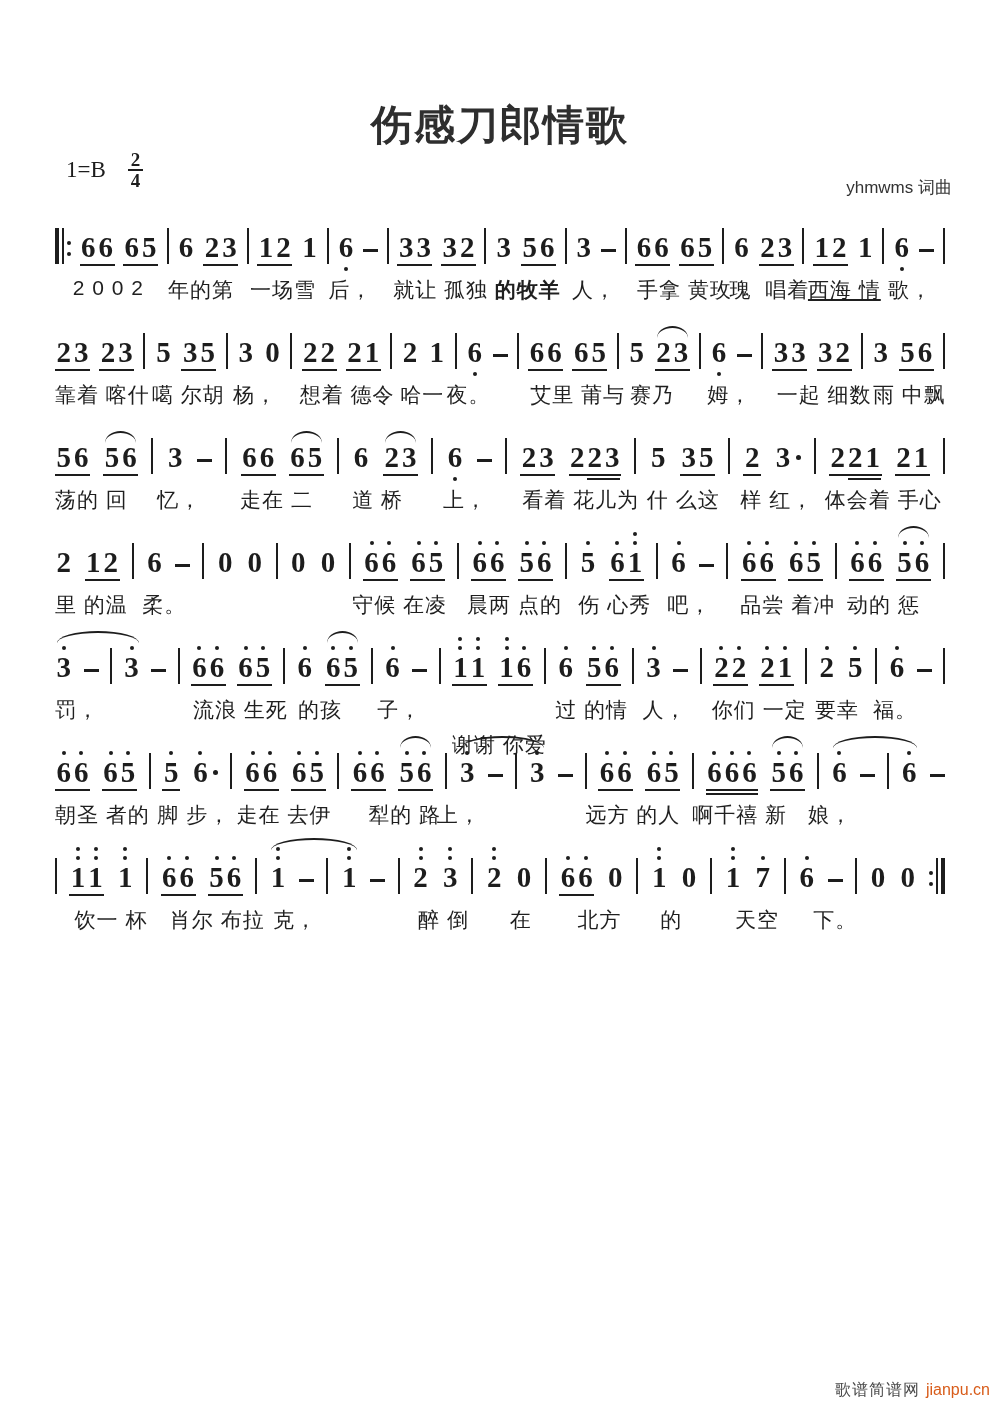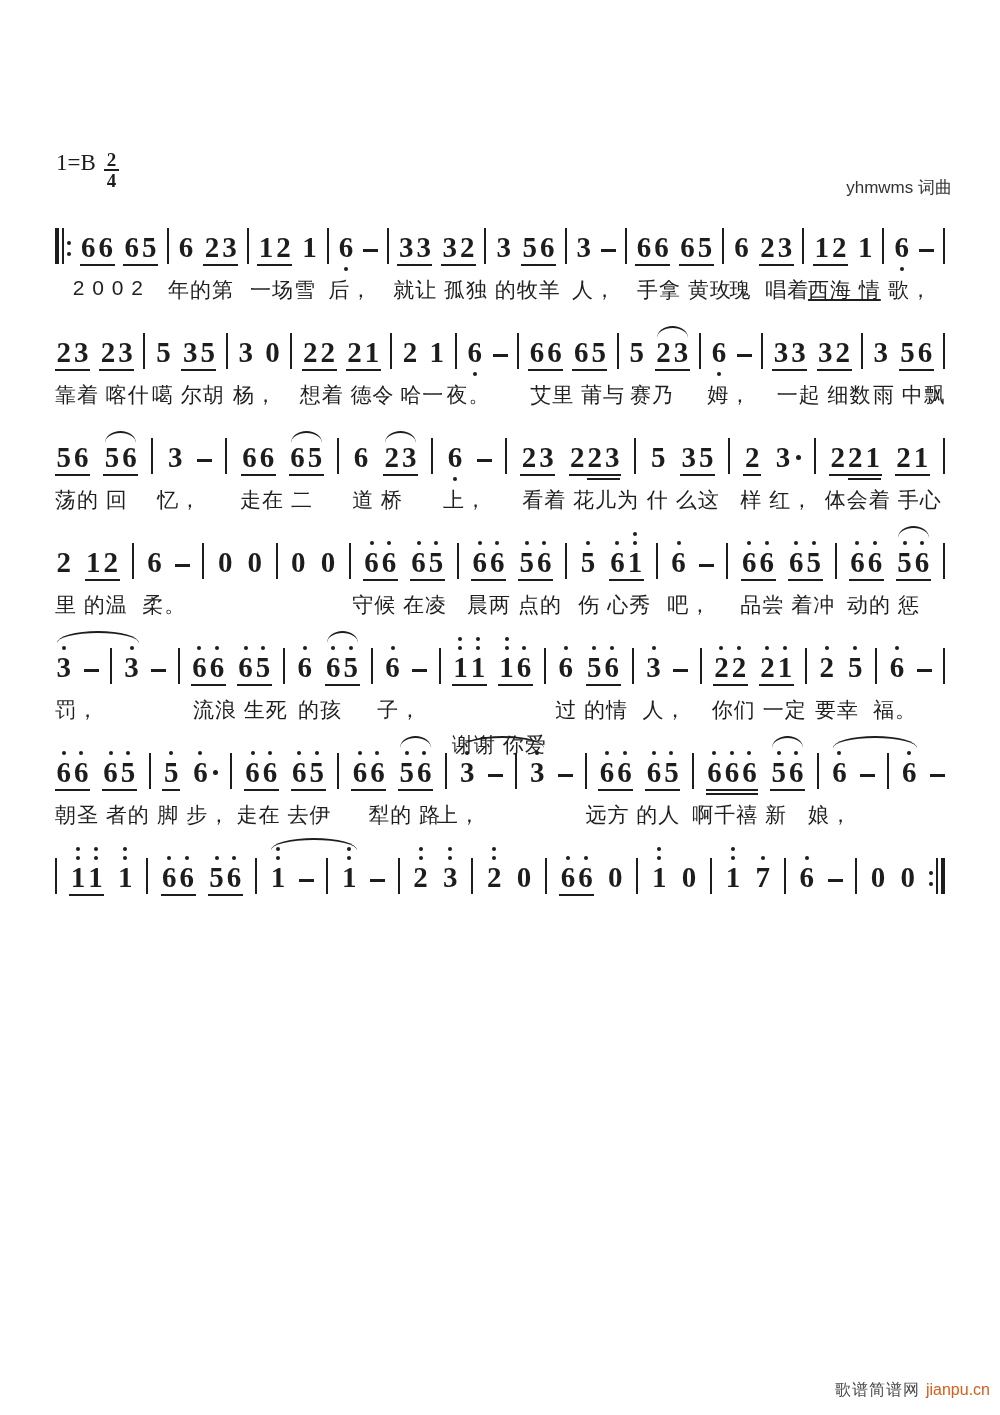--- a/index.html
+++ b/index.html
@@ -6,22 +6,22 @@
   .page {
     position:relative; width:1000px; height:1415px; background:#fff;
     font-family:"Liberation Sans", sans-serif; color:var(--ink,#1d1d1d);
     overflow:hidden;
   }
   .title {
     margin:0; padding-top:98px; text-align:center;
     font-size:41px; font-weight:700; color:#2e2e2e; letter-spacing:2px;
   }
   .keyrow {
-    position:absolute; left:56px; top:150px;
-    display:flex; gap:8px;
+    position:absolute; left:66px; top:150px;
+    display:flex; align-items:center; gap:22px;
   }
   .keytext { font-size:23px; font-weight:500; color:var(--ink); font-family:"Liberation Serif",serif; }
   .frac { display:inline-flex; flex-direction:column; align-items:center; line-height:1.02; }
   .frac span { font-family:"Liberation Serif",serif; font-weight:700; font-size:19px; padding:0 3px; }
   .frac .fd { border-top:2px solid var(--ink); }
   .credit { position:absolute; right:48px; top:176px; font-size:17px; color:#333; }
 
   .music { position:absolute; left:55px; top:214px; width:890px; }
   .system { position:relative; height:105px; }
   .mline { display:flex; justify-content:space-between; align-items:flex-end; position:relative; height:52px; }
@@ -55,20 +55,21 @@
          border-radius:50% 50% 0 0 / 100% 100% 0 0; pointer-events:none; }
 
   .footer { position:absolute; right:10px; bottom:14px; font-size:16px; }
   .site { color:var(--wm-site,#4a4a4a); letter-spacing:1px; }
   .url { color:var(--wm-url,#d85c1a); margin-left:6px; font-weight:500; }
 </style>
 </head>
 <body>
 
 <div class="page">
+  <h1 class="title">伤感刀郎情歌</h1>
 
   <div class="keyrow">
     <span class="keytext">1=B</span>
     <span class="frac">
       <span class="fn">2</span>
       <span class="fd">4</span>
     </span>
   </div>
 
   <div class="credit">yhmwms 词曲</div>
@@ -258,21 +259,21 @@
           </span>
           <span class="dashn"></span>
           <span class="bar"></span>
         </div>
         <div class="lline">
           <span class="lyr" style="left: 2%;">2 0 0 2</span>
           <span class="lyr" style="left: 12.7%;">年的第</span>
           <span class="lyr" style="left: 21.9%;">一场雪</span>
           <span class="lyr" style="left: 30.7%;">后，</span>
           <span class="lyr" style="left: 38%;">就让 孤独</span>
-          <span class="lyr" style="left: 49.4%;">的牧羊</span>
+          <span class="lyr" style="left: 49.4%; font-weight: bold;">的牧羊</span>
           <span class="lyr" style="left: 58.1%;">人，</span>
           <span class="lyr" style="left: 65.4%;">手拿 黄玫</span>
           <span class="lyr" style="left: 75.8%; font-family: Liberation Mono, monospace;">瑰 唱着</span>
           <span class="lyr" style="left: 84.6%; text-decoration: underline;">西海 情</span>
           <span class="lyr" style="left: 93.6%;">歌，</span>
         </div>
       </div>
       <div class="system">
         <div class="mline">
           <span class="grp u1">
@@ -1507,19 +1508,30 @@
           <span class="rep">
             <span class="rdots">
               <span class="rdot"></span>
               <span class="rdot"></span>
             </span>
             <span class="rthin"></span>
             <span class="rthick"></span>
           </span>
           <span class="tie" style="left: 216px; width: 86px; top: -6px;"></span>
         </div>
+        <div class="lline">
+          <span class="lyr" style="left: 2.2%;">饮一 杯</span>
+          <span class="lyr" style="left: 12.9%;">肖尔 布拉</span>
+          <span class="lyr" style="left: 24.5%;">克，</span>
+          <span class="lyr" style="left: 40.8%;">醉 倒</span>
+          <span class="lyr" style="left: 51.1%;">在</span>
+          <span class="lyr" style="left: 58.7%;">北方</span>
+          <span class="lyr" style="left: 68%;">的</span>
+          <span class="lyr" style="left: 76.4%;">天空</span>
+          <span class="lyr" style="left: 85.2%;">下。</span>
+        </div>
       </div>
     </div>
 
   <div class="footer">
     <span class="site">歌谱简谱网</span><span class="url">jianpu.cn</span>
   </div>
 </div>
 
 </body></html>

